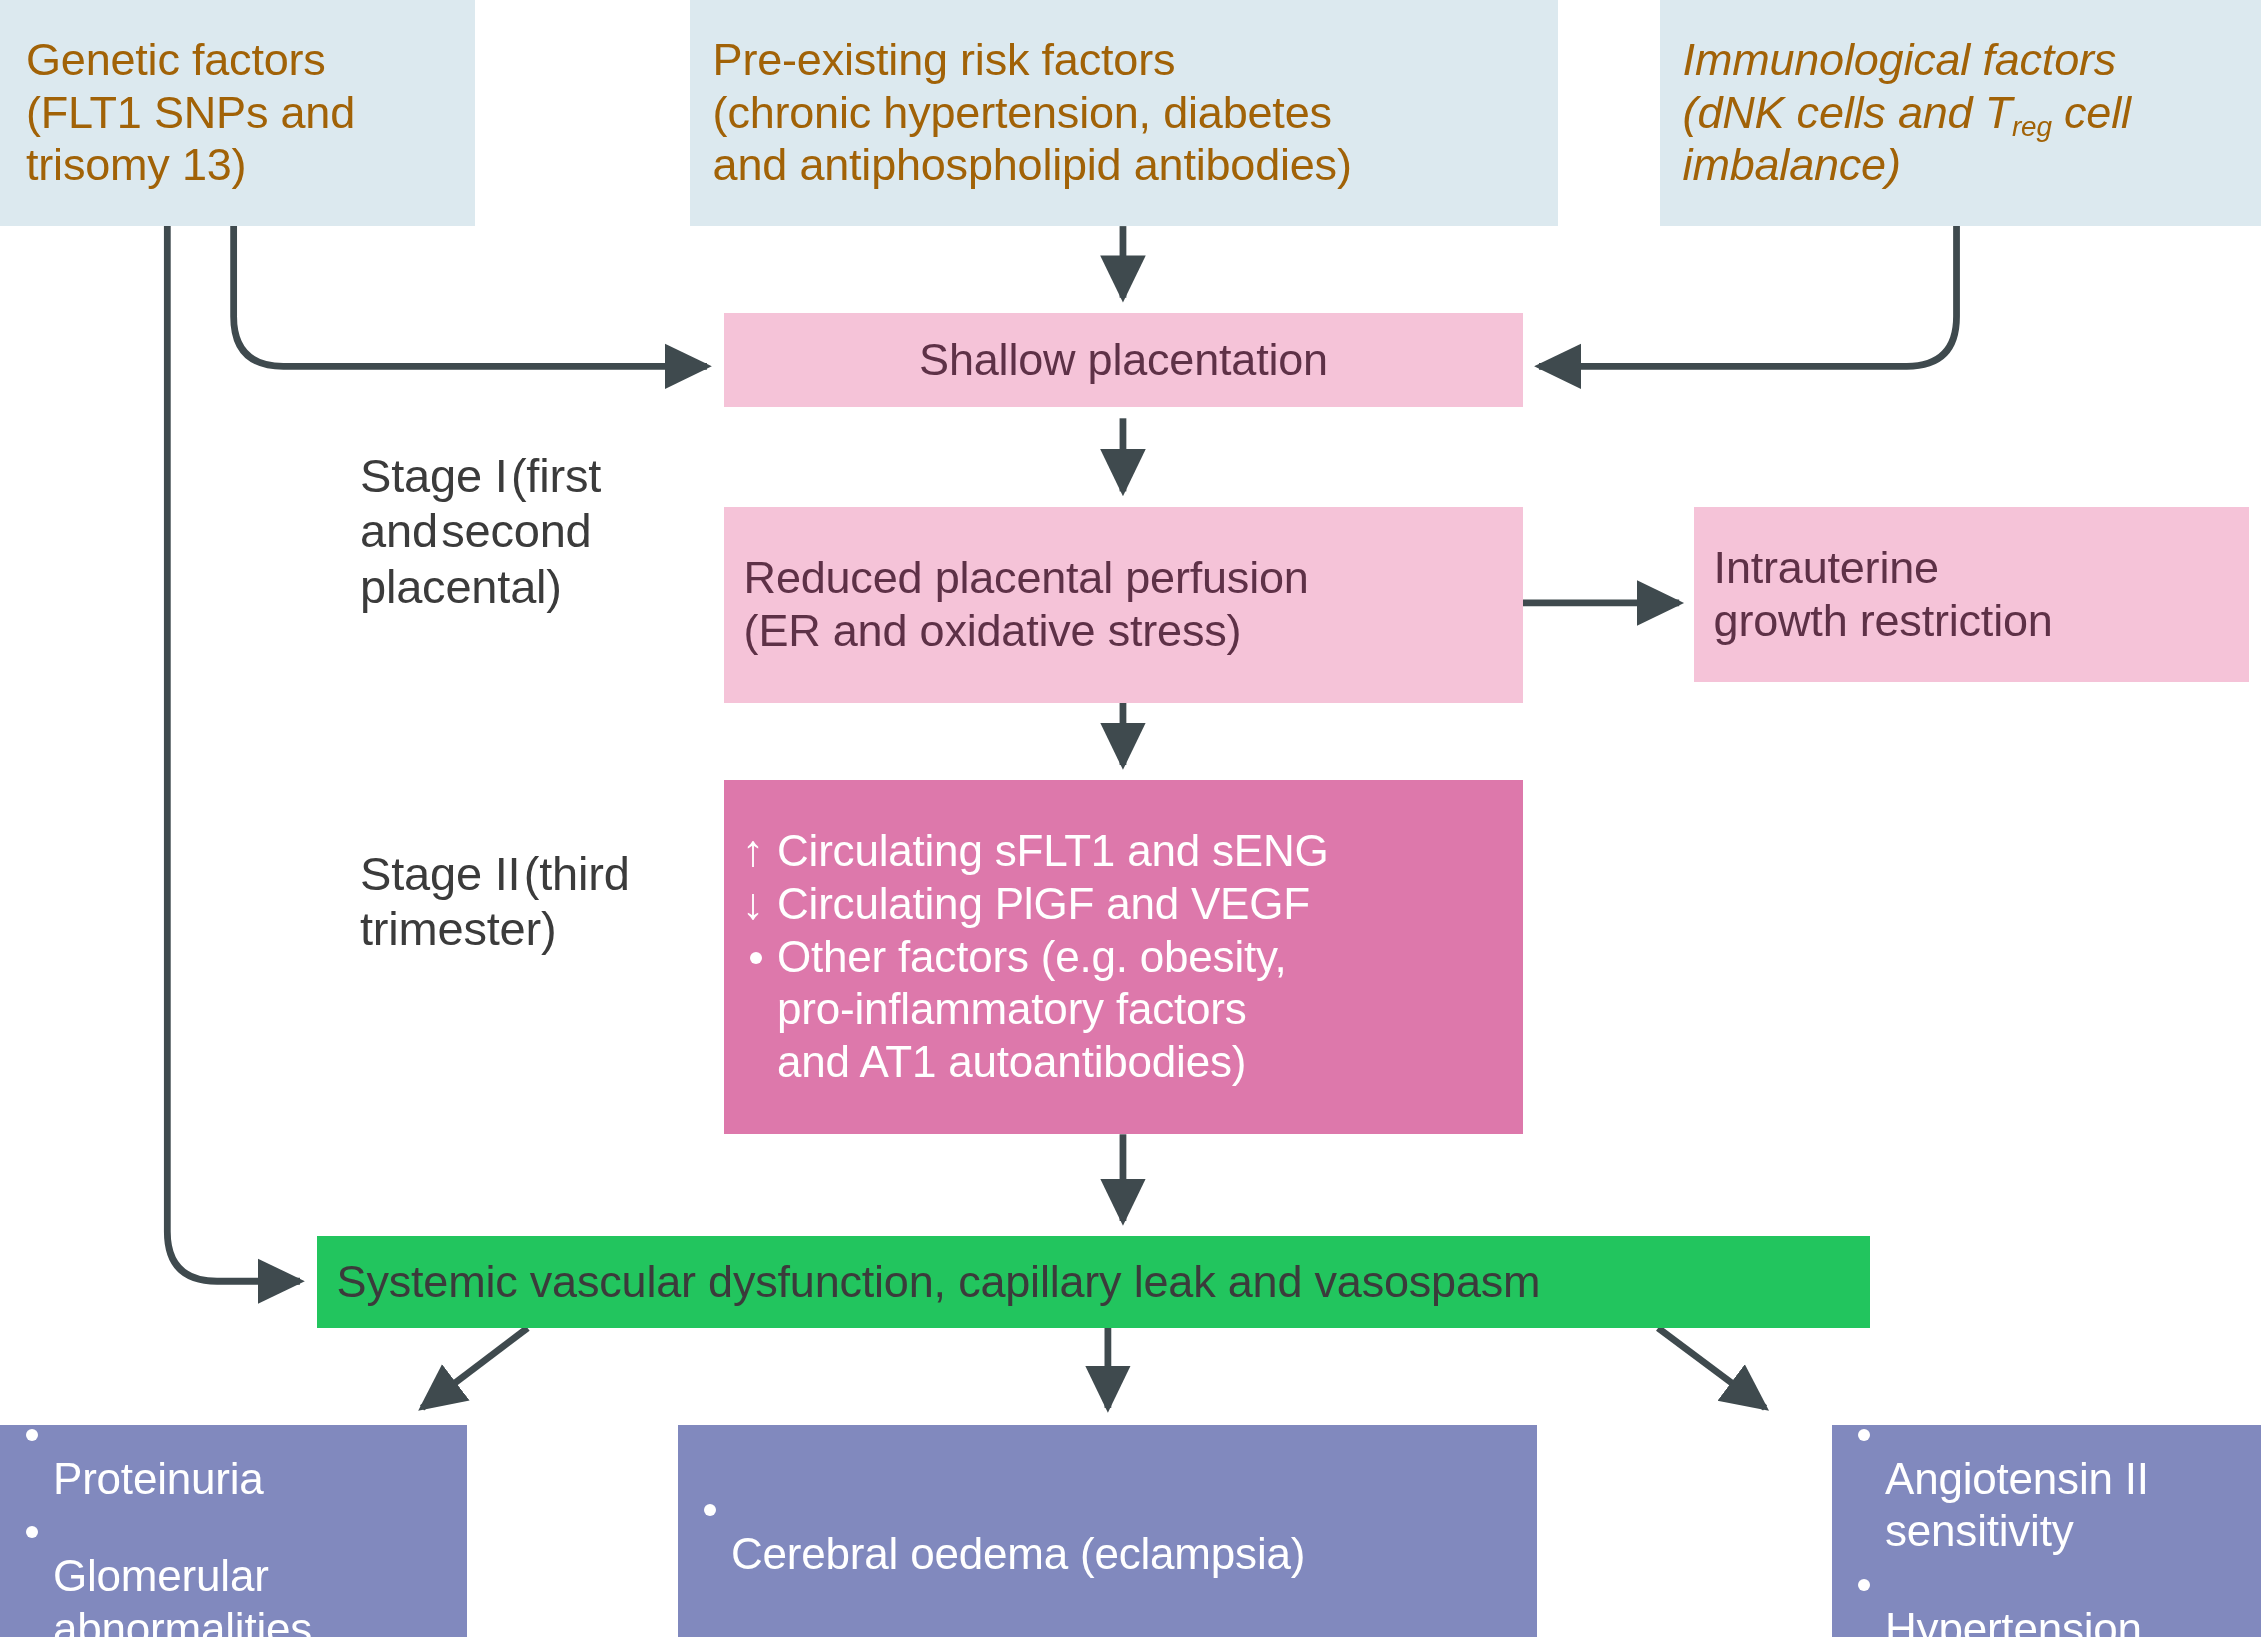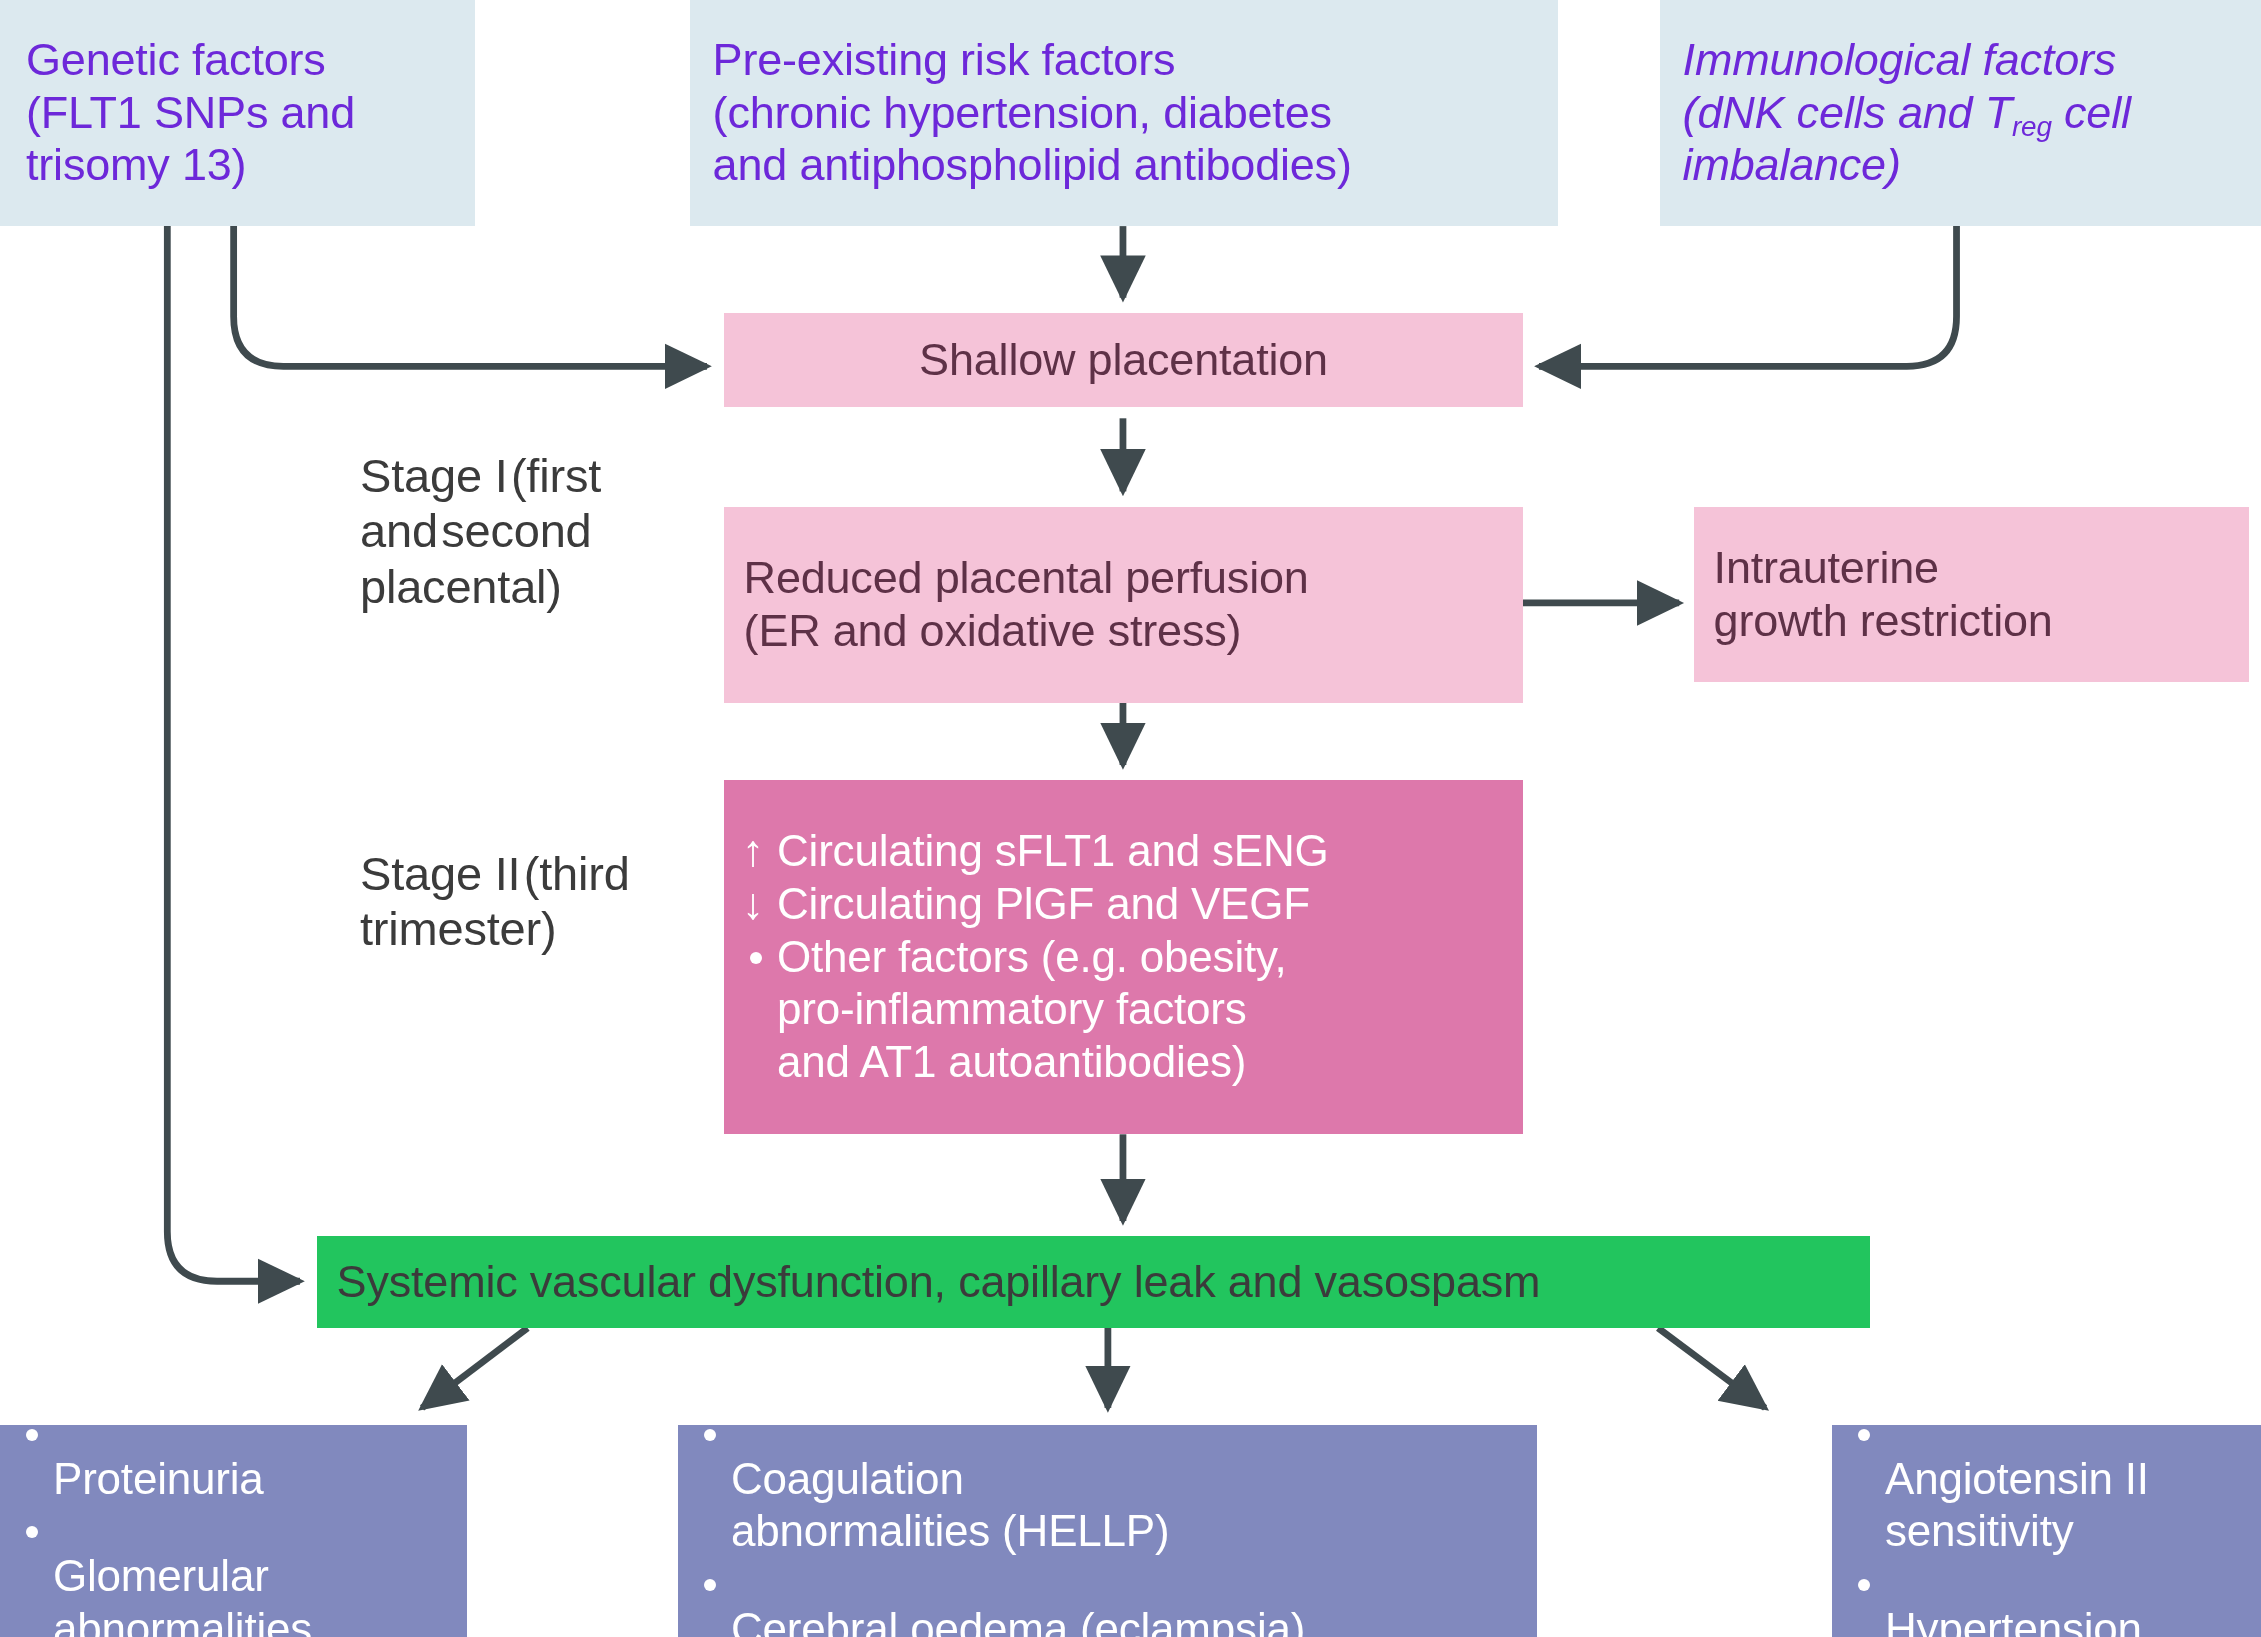--- a/index.html
+++ b/index.html
@@ -23,21 +23,21 @@
   .node{
     position:absolute;
     box-sizing:border-box;
     display:flex;
     flex-direction:column;
     justify-content:center;
   }
   .node .txt{ display:block; }
 
   
-  .t-lightblue{ background:#dce9ef; color:#6d28d9; }
+  .t-lightblue{ background:#dce9ef; color:#a16207; }
   .t-pink     { background:#f5c3d8; color:#5e3147; }
   .t-darkpink { background:#dd78ab; color:#ffffff; }
   .t-lavender { background:#22c55e; color:#3b3b3b; }
   .t-blue     { background:#8189be; color:#ffffff; }
 
   
   .lbl-top   { font-size:45px; line-height:1.17; letter-spacing:-0.2px; }
   .lbl-stage { font-size:47px; line-height:1.18; color:#3b3b3b; letter-spacing:-0.2px;}
   .lbl-pink  { font-size:45px; line-height:1.17; letter-spacing:-0.2px;}
   .lbl-pinkc { font-size:45px; line-height:1.17; text-align:center; letter-spacing:-0.2px;}
@@ -201,27 +201,20 @@
       <span class="bd lbl-blue">
         <span class="txt">Glomerular</span>
         <span class="txt">abnormalities</span>
       </span>
     </div>
   </div>
 
   <div class="node t-blue" id="n-bot2">
     <div class="row">
       <span class="mk"><i class="dot"></i></span>
-      <span class="bd lbl-blue">
-        <span class="txt">Coagulation</span>
-        <span class="txt">abnormalities (HELLP)</span>
-      </span>
-    </div>
-    <div class="row">
-      <span class="mk"><i class="dot"></i></span>
       <span class="bd lbl-blue">Cerebral oedema (eclampsia)</span>
     </div>
   </div>
 
   <div class="node t-blue" id="n-bot3">
     <div class="row">
       <span class="mk"><i class="dot"></i></span>
       <span class="bd lbl-blue">
         <span class="txt">Angiotensin II</span>
         <span class="txt">sensitivity</span>

